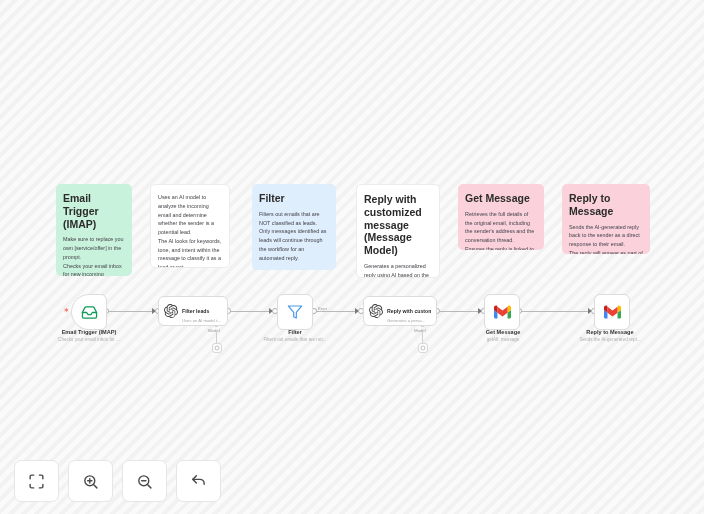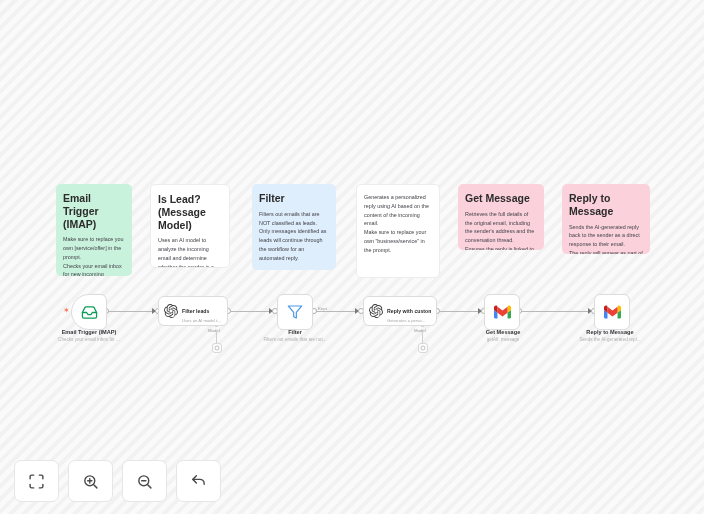--- a/index.html
+++ b/index.html
@@ -157,32 +157,32 @@
 <div id="canvas">
 
   <div class="note green" style="left:56px; top:184px; width:76px; height:92px;">
     <div class="note-title">Email Trigger (IMAP)</div>
     <div class="note-body">Make sure to replace you own [service/offer] in the prompt.
 Checks your email inbox for new incoming messages in real time using the IMAP protocol.
 This node is the entry point of the workflow, capturing</div>
   </div>
 
   <div class="note white" style="left:150px; top:184px; width:80px; height:84px;">
-    <div class="note-title">Is Lead? (Message Model)</div>
     <div class="note-body">Uses an AI model to analyze the incoming email and determine whether the sender is a potential lead.
 The AI looks for keywords, tone, and intent within the message to classify it as a lead or not.</div>
   </div>
 
   <div class="note blue" style="left:252px; top:184px; width:84px; height:86px;">
     <div class="note-title">Filter</div>
     <div class="note-body">Filters out emails that are NOT classified as leads.
 Only messages identified as leads will continue through the workflow for an automated reply.</div>
   </div>
 
   <div class="note white2" style="left:356px; top:184px; width:84px; height:94px;">
+    <div class="note-title">Reply with customized message (Message Model)</div>
     <div class="note-body">Generates a personalized reply using AI based on the content of the incoming email.
 Make sure to replace your own "business/service" in the prompt.</div>
   </div>
 
   <div class="note pink" style="left:458px; top:184px; width:86px; height:66px;">
     <div class="note-title">Get Message</div>
     <div class="note-body">Retrieves the full details of the original email, including the sender's address and the conversation thread.
 Ensures the reply is linked to the correct email conversation.</div>
 
   </div>

